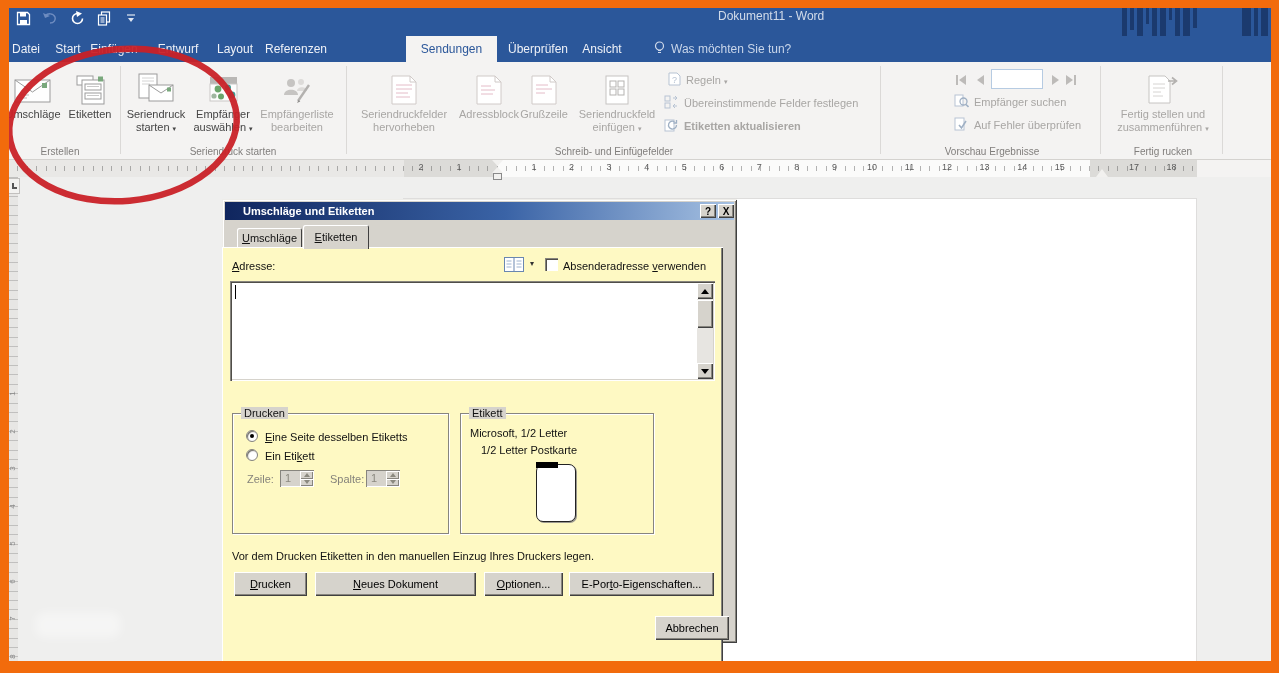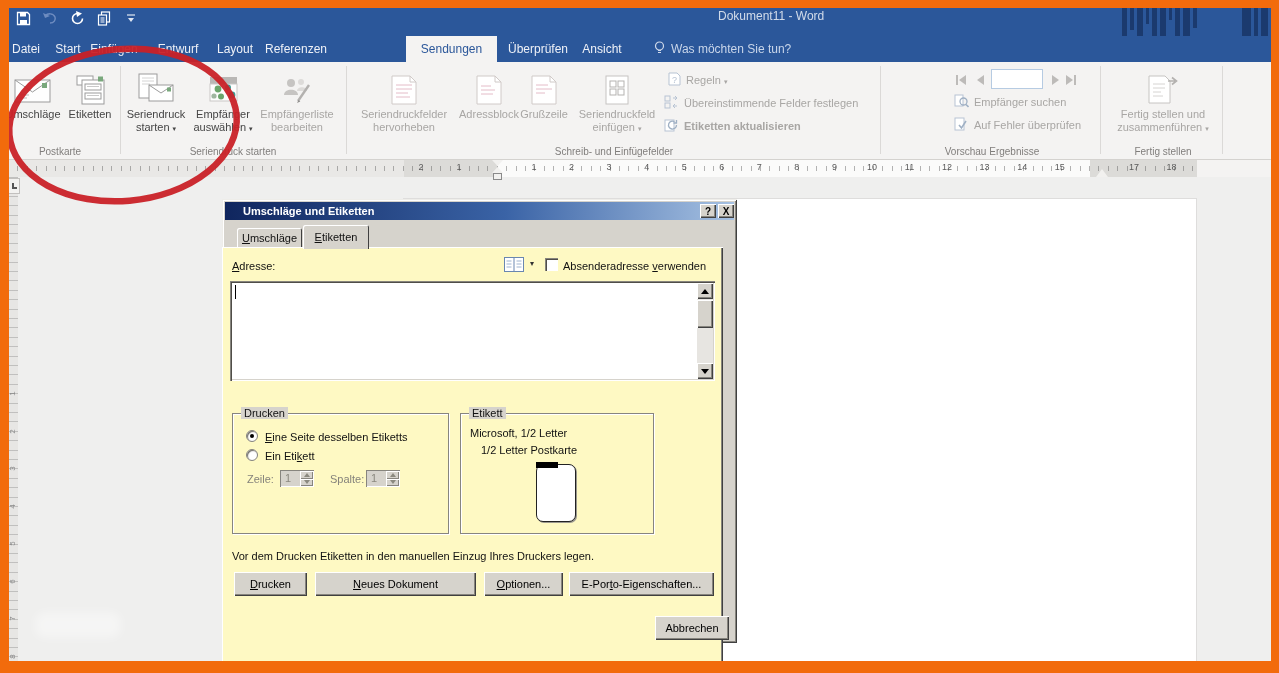--- a/index.html
+++ b/index.html
@@ -196,21 +196,21 @@
           <rect x="4" y="1" width="16" height="9" fill="#fff" stroke="#9b9b9b"></rect>
           <rect x="9" y="5" width="22" height="24" fill="#fff" stroke="#9b9b9b"></rect>
           <rect x="25" y="1.5" width="5" height="5" fill="#79a87c"></rect>
           <rect x="12" y="9" width="16" height="6" fill="none" stroke="#9b9b9b"></rect>
           <rect x="12" y="18" width="16" height="6" fill="none" stroke="#9b9b9b"></rect>
           <path d="M14 11.5h12M14 20.5h12" stroke="#c9c9c9"></path>
         </svg>
     </span>
     <span>Etiketten</span>
   </div>
-  <div class="glabel" style="left:0;width:120px;">Postkarte</div>
+  <div class="glabel" style="left:0;width:120px;">Erstellen</div>
   <div class="gdiv" style="left:120px;"></div>
 
   <div class="rbtn" style="left:124px;width:64px;">
     <span class="ic">
       <svg width="38" height="32" viewBox="0 0 38 32">
           <rect x="2" y="1" width="18" height="24" fill="#fff" stroke="#9b9b9b"></rect>
           <path d="M5 5h12M5 8h12M5 11h8" stroke="#d4d4d4"></path>
           <rect x="12" y="12" width="24" height="16" fill="#fff" stroke="#9b9b9b"></rect>
           <path d="M12 12 L24 20 L36 12" fill="none" stroke="#9b9b9b"></path>
           <rect x="30" y="14.5" width="4" height="4" fill="#79a87c"></rect>
@@ -366,21 +366,21 @@
     <span class="ic">
       <svg width="34" height="30" viewBox="0 0 34 30">
           <path d="M3 1 h16 l5 5 v22 h-21 Z" fill="#fff" stroke="#c6c4c2"></path>
           <path d="M7 9h12M7 13h12M7 17h8M7 21h10" stroke="#d6d4d2"></path>
           <path d="M22 6 h7 M26 2.5 l4.5 3.5 -4.5 3.5" fill="none" stroke="#b3b1af" stroke-width="1.6"></path>
         </svg>
     </span>
     <span>Fertig stellen und</span>
     <span><span>zusammenführen</span> <span class="drop">▾</span></span>
   </div>
-  <div class="glabel" style="left:1104px;width:118px;">Fertig stellen</div>
+  <div class="glabel" style="left:1104px;width:118px;">Fertig rucken</div>
   <div class="gdiv" style="left:1222px;"></div>
 </div>
 
 <div class="hruler">
   <div class="band" style="left:396px;width:93px;"></div>
   <div class="white" style="left:489px;width:593px;"></div>
   <div class="band" style="left:1082px;width:107px;"></div>
   <div class="ticks"></div>
   <div>
       <span class="rnum" style="left: 413px;">2</span>

